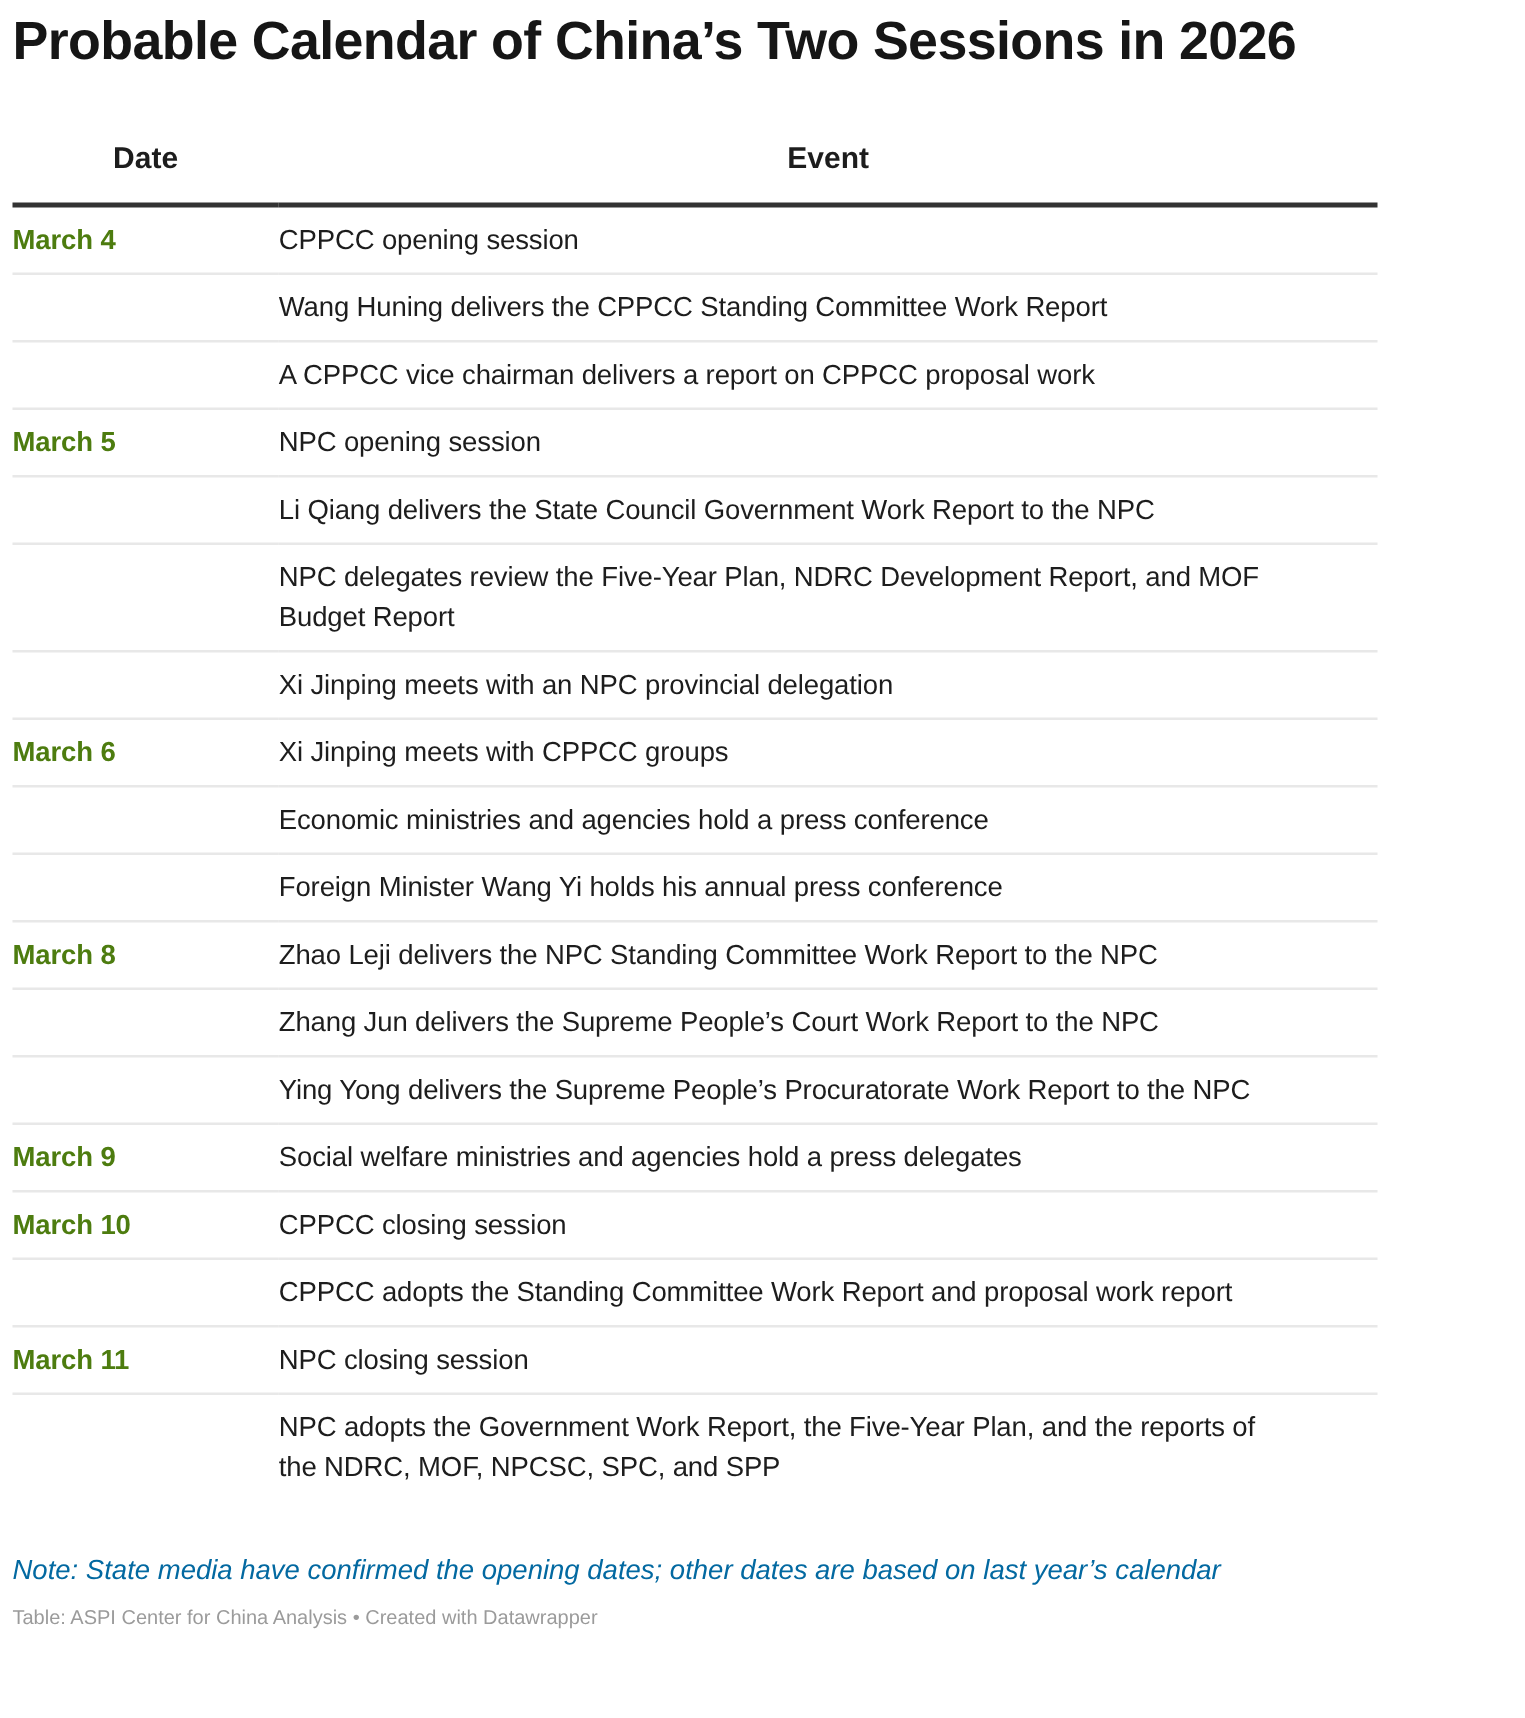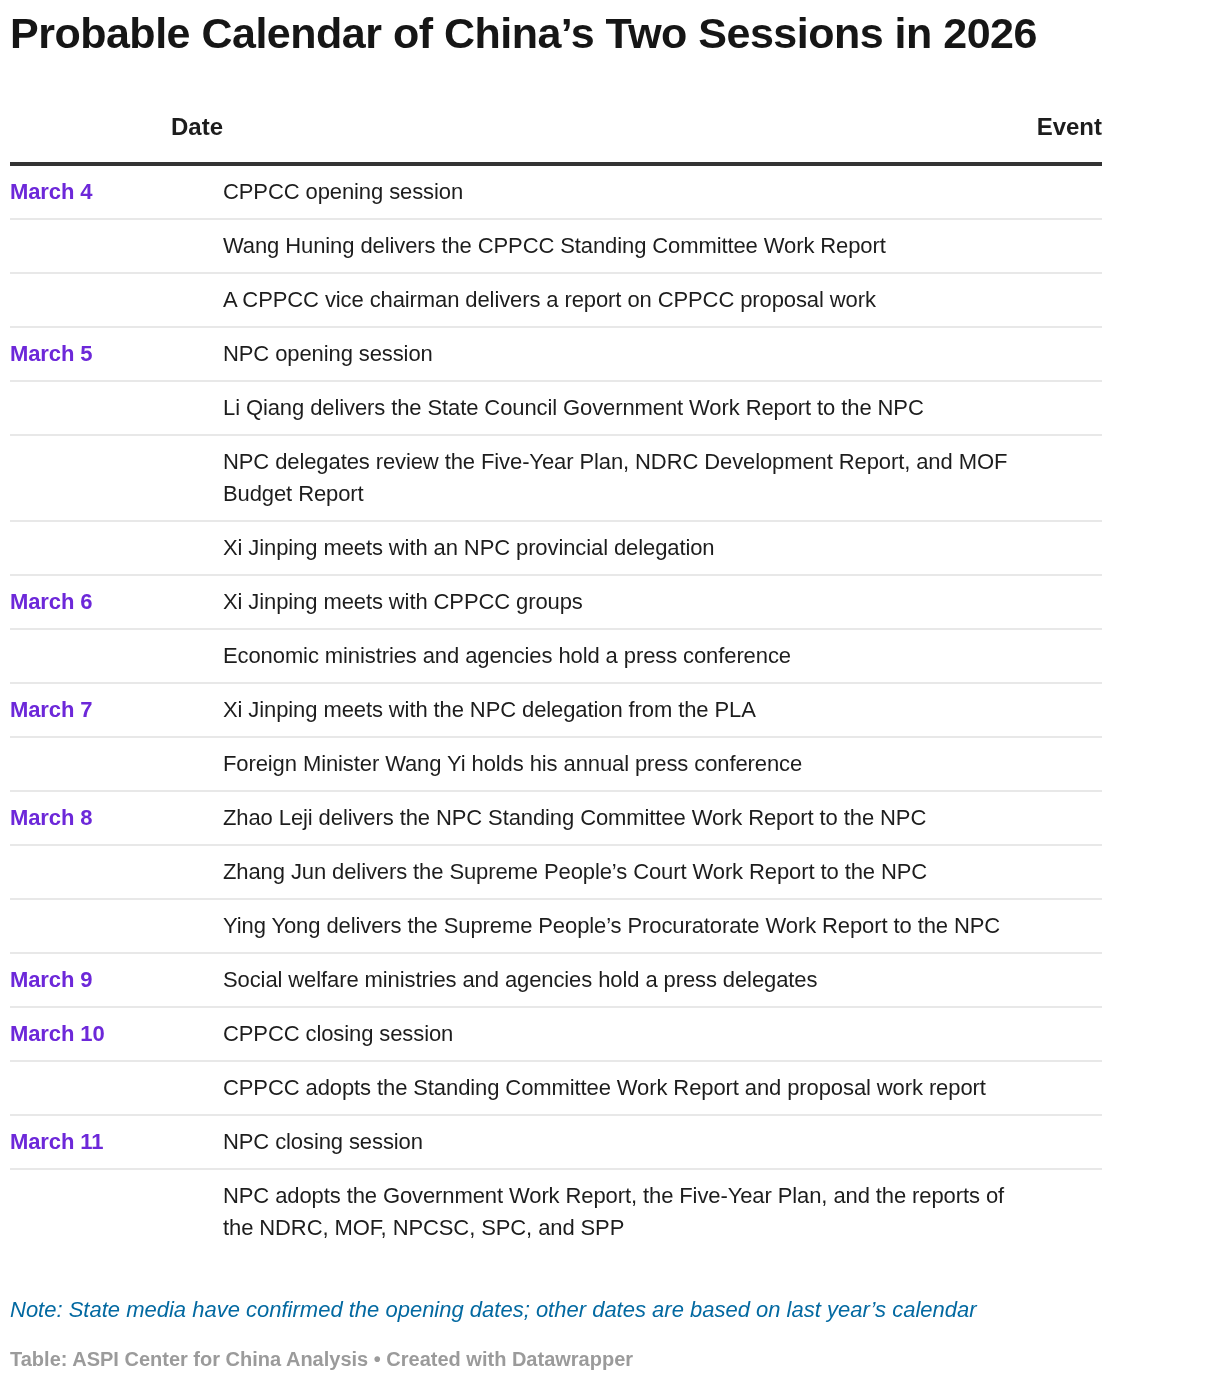--- a/index.html
+++ b/index.html
@@ -28,21 +28,21 @@
     letter-spacing: -0.5px;
     color: #161616;
   }
   table.dw-table {
     width: 100%;
     border-collapse: collapse;
     margin-top: 54px;
     table-layout: fixed;
   }
   table.dw-table th {
-    text-align: right;
+    text-align: center;
     font-size: 24px;
     line-height: 30px;
     font-weight: 700;
     color: #1d1d1d;
     padding: 0 0 20px 0;
     border-bottom: 4px solid #333333;
   }
   table.dw-table th.col-date { width: 213px; }
   table.dw-table td {
     font-size: 22px;
@@ -52,40 +52,39 @@
     border-bottom: 2px solid #e8e8e8;
     letter-spacing: -0.1px;
     white-space: pre-line;
   }
   table.dw-table tbody tr:last-child td {
     border-bottom: none;
     margin-left: 20px;
   }
   td.date-cell {
     font-weight: 700;
-    color: #6d28d9;
+    color: #4d7c0f;
   }
   td.event-cell {
     color: #1d1d1d;
   }
   .footer {
     margin-top: 42px;
   }
   .note-text {
     font-style: italic;
     font-size: 22px;
     line-height: 27px;
     color: #0369a1;
   }
   .attribution-text {
-    margin-top: 24px;
-    font-size: 20px;
+    margin-top: 14px;
+    font-size: 16px;
     line-height: 24px;
     color: #9b9b9b;
-    font-weight: bold;
   }
 </style>
 </head>
 <body>
 
 <div class="container">
 
   <h1 class="chart-title">Probable Calendar of China’s Two Sessions in 2026</h1>
 
   <table class="dw-table">
@@ -127,24 +126,20 @@
         </tr>
         <tr>
           <td class="date-cell">March 6</td>
           <td class="event-cell">Xi Jinping meets with CPPCC groups</td>
         </tr>
         <tr>
           <td class="date-cell"></td>
           <td class="event-cell">Economic ministries and agencies hold a press conference</td>
         </tr>
         <tr>
-          <td class="date-cell">March 7</td>
-          <td class="event-cell">Xi Jinping meets with the NPC delegation from the PLA</td>
-        </tr>
-        <tr>
           <td class="date-cell"></td>
           <td class="event-cell">Foreign Minister Wang Yi holds his annual press conference</td>
         </tr>
         <tr>
           <td class="date-cell">March 8</td>
           <td class="event-cell">Zhao Leji delivers the NPC Standing Committee Work Report to the NPC</td>
         </tr>
         <tr>
           <td class="date-cell"></td>
           <td class="event-cell">Zhang Jun delivers the Supreme People’s Court Work Report to the NPC</td>

